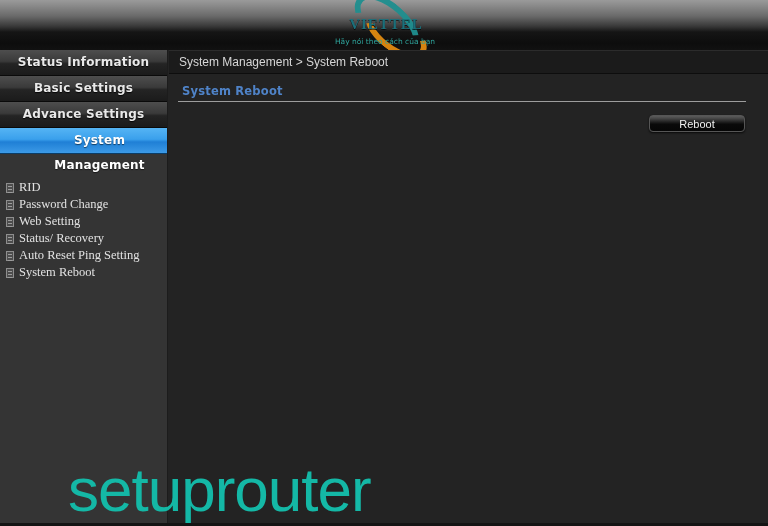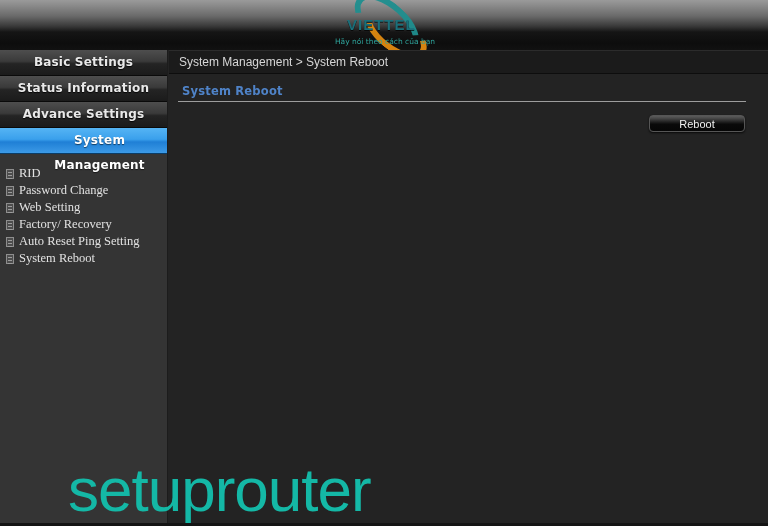--- a/index.html
+++ b/index.html
@@ -60,21 +60,22 @@
     border-radius: 50%;
     border-left-color: transparent;
     border-top-color: transparent;
     transform: rotate(38deg);
     opacity: .95;
   }
   #logo-text {
     position: absolute;
     left: 11px; top: 16px;
     width: 78px;
-    font-family: Liberation Sans, sans-serif;
+    text-align: center;
+    font-family: Liberation Serif, serif;
     font-weight: bold;
     font-size: 15px;
     letter-spacing: 1px;
     color: #1b6f7a;
     text-shadow: 0 1px 0 rgba(0,0,0,.7);
   }
   #logo-tagline {
     position: absolute;
     left: -2px; top: 37px;
     width: 102px;
@@ -110,21 +111,21 @@
     letter-spacing: .2px;
   }
   .nav-btn.selected {
     color: #ffffff;
     background: linear-gradient(to bottom, #55b4f4 0%, #3aa0ec 45%, #1f7fd6 56%, #3c9ae6 100%);
     border-bottom: 1px solid #0a3c66;
     text-shadow: 0 1px 1px rgba(0,0,0,.55);
     padding-left: 32px;
   }
   #submenu {
-    margin-top: 11px;
+    margin-top: 25px;
     padding: 0 8px 0 6px;
     text-align: center;
   }
   .sub-item {
     display: flex;
     align-items: center;
     height: 17px;
     cursor: pointer;
   }
   .doc-icon {
@@ -238,41 +239,41 @@
   <div id="header">
     <div id="logo-wrap">
       <div class="logo-arc-teal"></div>
       <div class="logo-arc-orange"></div>
       <div id="logo-text">VIETTEL</div>
       <div id="logo-tagline">Hãy nói theo cách của bạn</div>
     </div>
   </div>
 
   <div id="sidebar">
+    <div class="nav-btn">Status Information</div>
     <div class="nav-btn">Basic Settings</div>
-    <div class="nav-btn">Status Information</div>
     <div class="nav-btn">Advance Settings</div>
     <div class="nav-btn selected">System Management</div>
 
     <div id="submenu">
       <div class="sub-item">
         <span class="doc-icon"></span>
         <span class="sub-label">RID</span>
       </div>
       <div class="sub-item">
         <span class="doc-icon"></span>
         <span class="sub-label">Password Change</span>
       </div>
       <div class="sub-item">
         <span class="doc-icon"></span>
         <span class="sub-label">Web Setting</span>
       </div>
       <div class="sub-item">
         <span class="doc-icon"></span>
-        <span class="sub-label">Factory/ Recovery</span>
+        <span class="sub-label">Status/ Recovery</span>
       </div>
       <div class="sub-item">
         <span class="doc-icon"></span>
         <span class="sub-label">Auto Reset Ping Setting</span>
       </div>
       <div class="sub-item">
         <span class="doc-icon"></span>
         <span class="sub-label">System Reboot</span>
       </div>
     </div>

